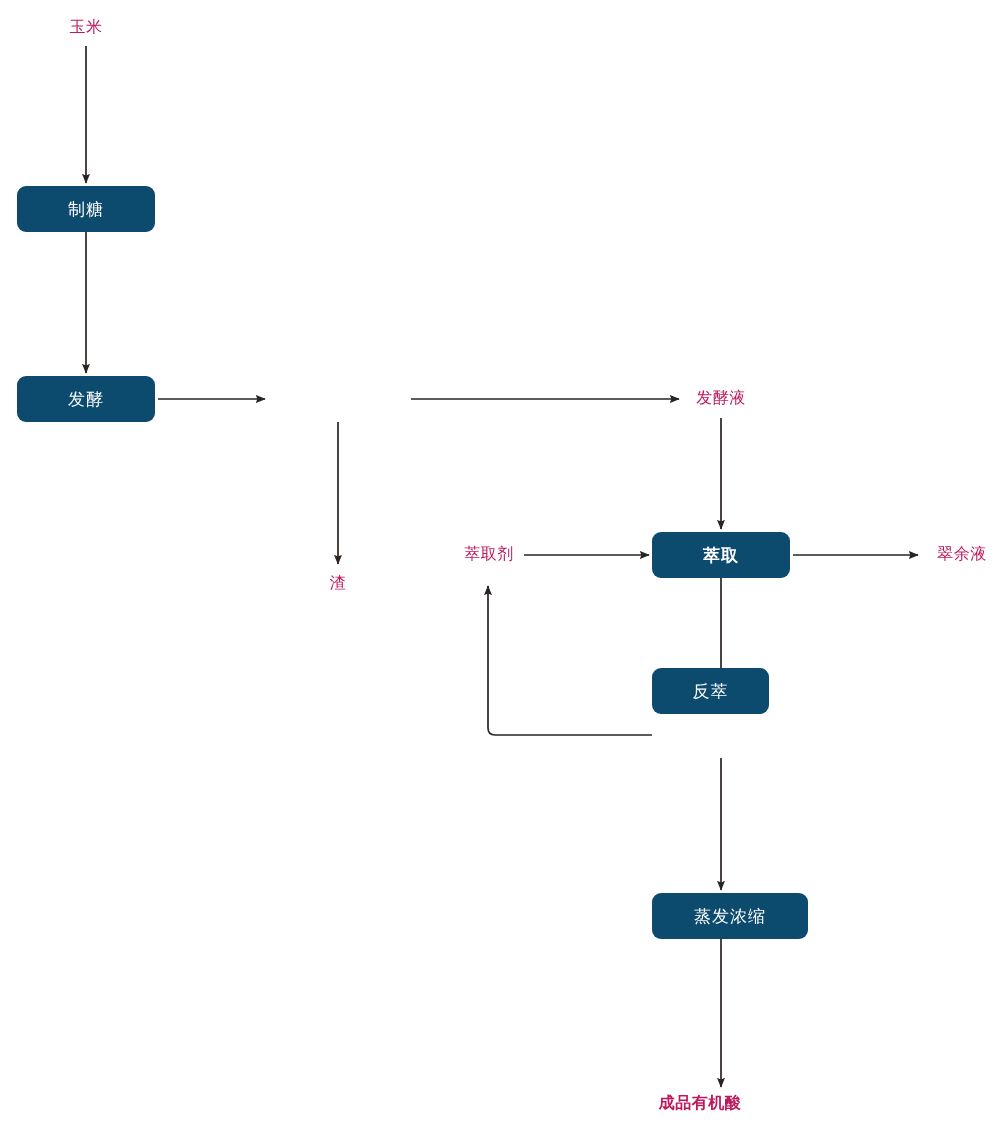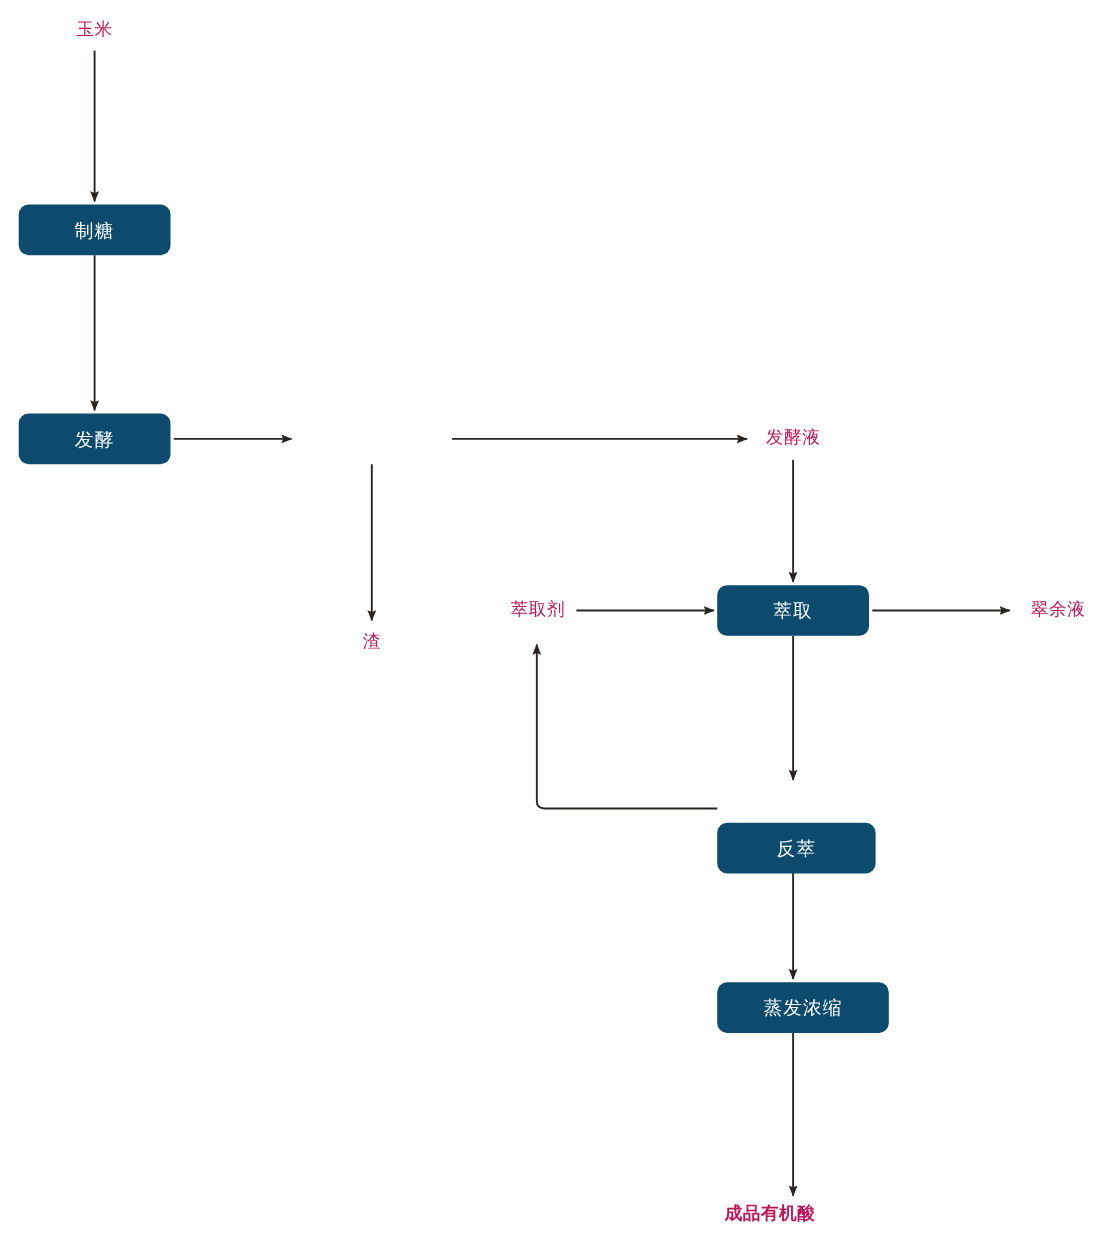--- a/index.html
+++ b/index.html
@@ -92,25 +92,25 @@
 
   <div class="node" style="left:17px; top:186px; width:138px; height:46px;">
     <span>制糖</span>
   </div>
 
   <div class="node" style="left:17px; top:376px; width:138px; height:46px;">
     <span>发酵</span>
   </div>
 
 
-  <div class="node" style="left:652px; top:532px; width:138px; height:46px;">
+  <div class="node" style="left:652px; top:532px; width:138px; height:46px;font-weight:bold;">
     <span>萃取</span>
   </div>
 
-  <div class="node" style="left:652px; top:748px; width:144px; height:46px;">
+  <div class="node" style="left:652px; top:668px; width:117px; height:46px;">
     <span>反萃</span>
   </div>
 
   <div class="node" style="left:652px; top:893px; width:156px; height:46px;">
     <span>蒸发浓缩</span>
   </div>
 
   <div class="label center" style="left:86px; top:17px;">玉米</div>
 
   <div class="label center" style="left:338px; top:573px;">渣</div>

